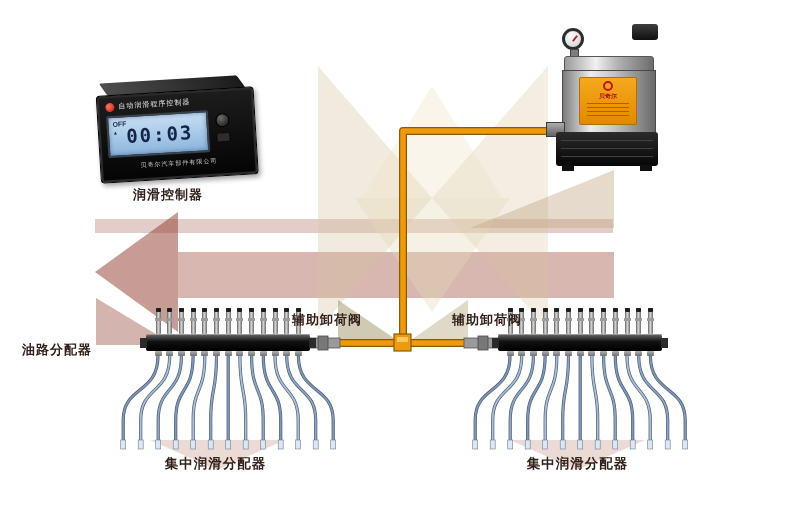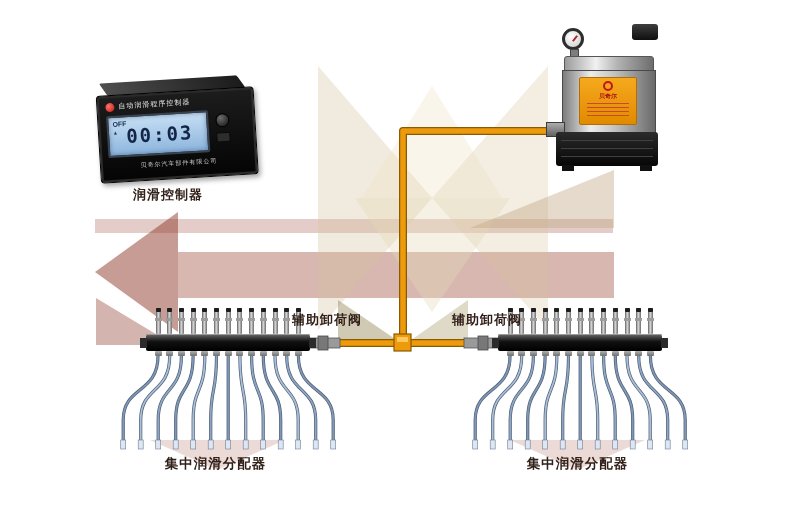--- a/index.html
+++ b/index.html
@@ -321,16 +321,17 @@
         <rect x="207.2" y="84" width="5" height="9" fill="#dde6f1" stroke="#6d7f98" stroke-width="0.6"></rect>
         <path d="M192.39999999999998,0 C192.39999999999998,38 227.2,30 227.2,64 L227.2,86" fill="none" stroke="#4e5f78" stroke-width="3.2"></path>
         <path d="M192.39999999999998,0 C192.39999999999998,38 227.2,30 227.2,64 L227.2,86" fill="none" stroke="#7f97b4" stroke-width="1.8"></path>
         <rect x="224.7" y="84" width="5" height="9" fill="#dde6f1" stroke="#6d7f98" stroke-width="0.6"></rect>
       </svg>
     </div>
 
   <div class="diagram-label lbl-controller">润滑控制器</div>
   <div class="diagram-label lbl-aux-left">辅助卸荷阀</div>
   <div class="diagram-label lbl-aux-right">辅助卸荷阀</div>
+  <div class="diagram-label lbl-oil">油路分配器</div>
   <div class="diagram-label lbl-mani-left">集中润滑分配器</div>
   <div class="diagram-label lbl-mani-right">集中润滑分配器</div>
 
 </div>
 
 </body></html>

